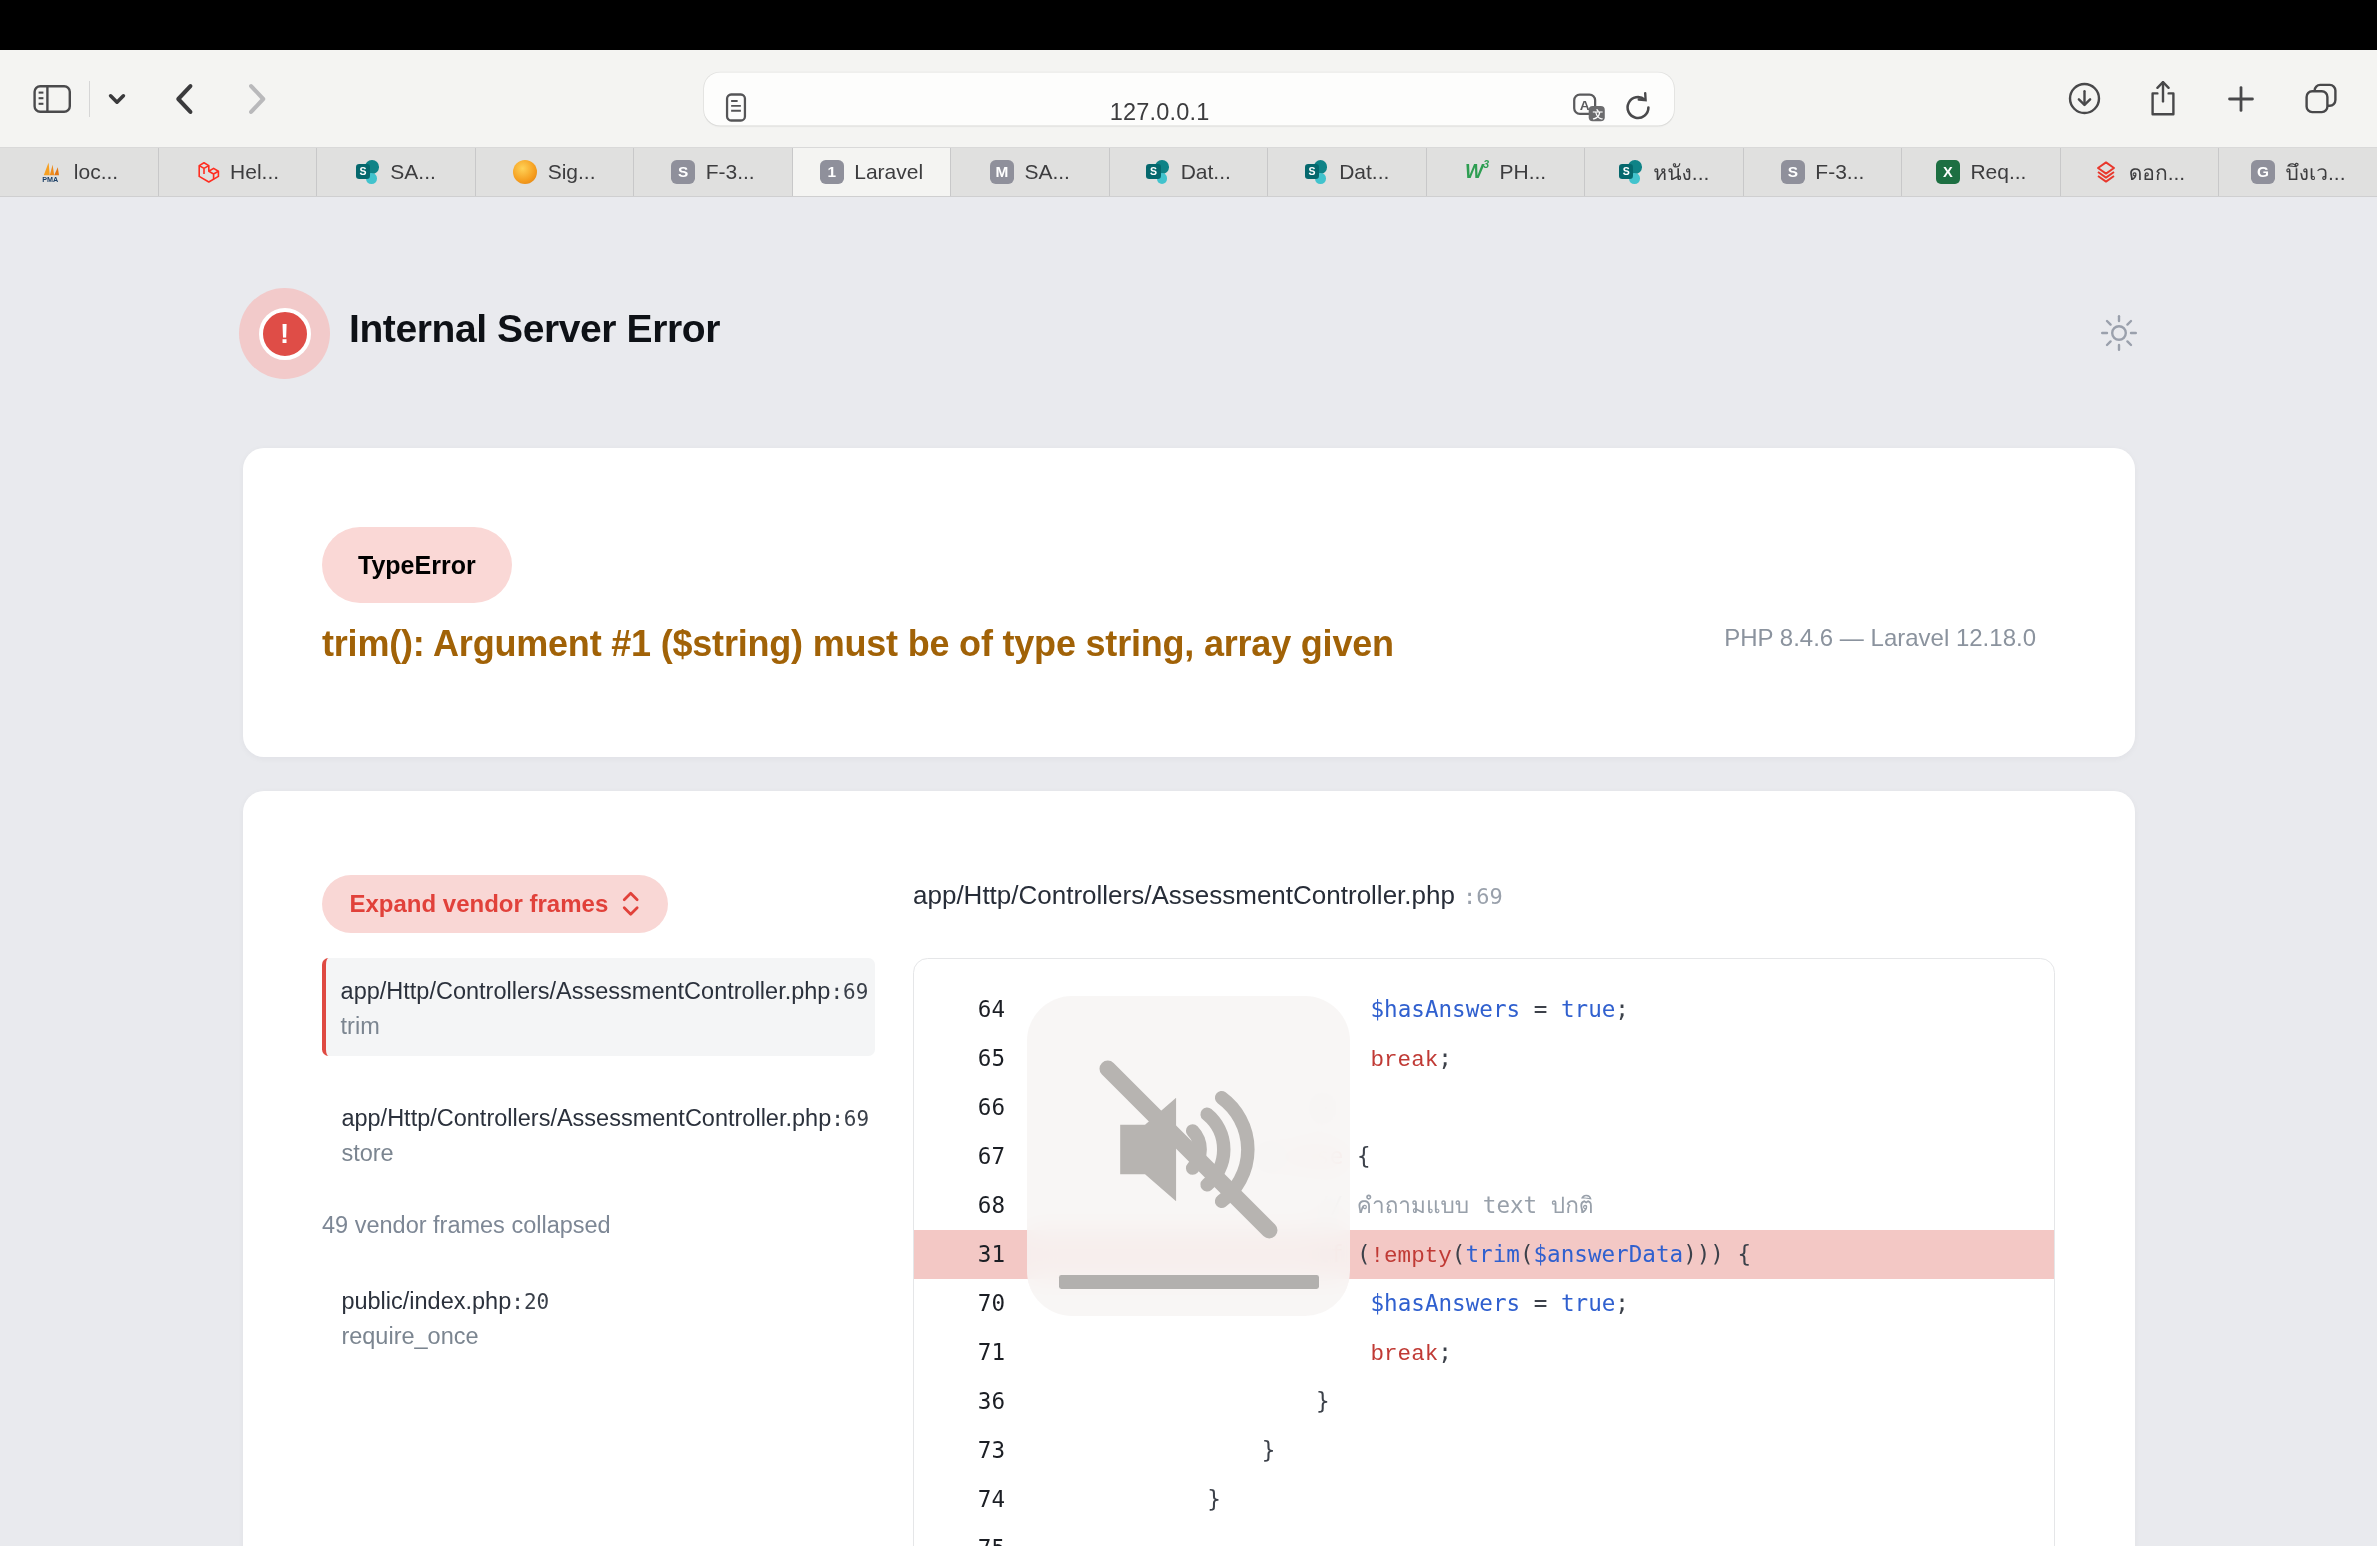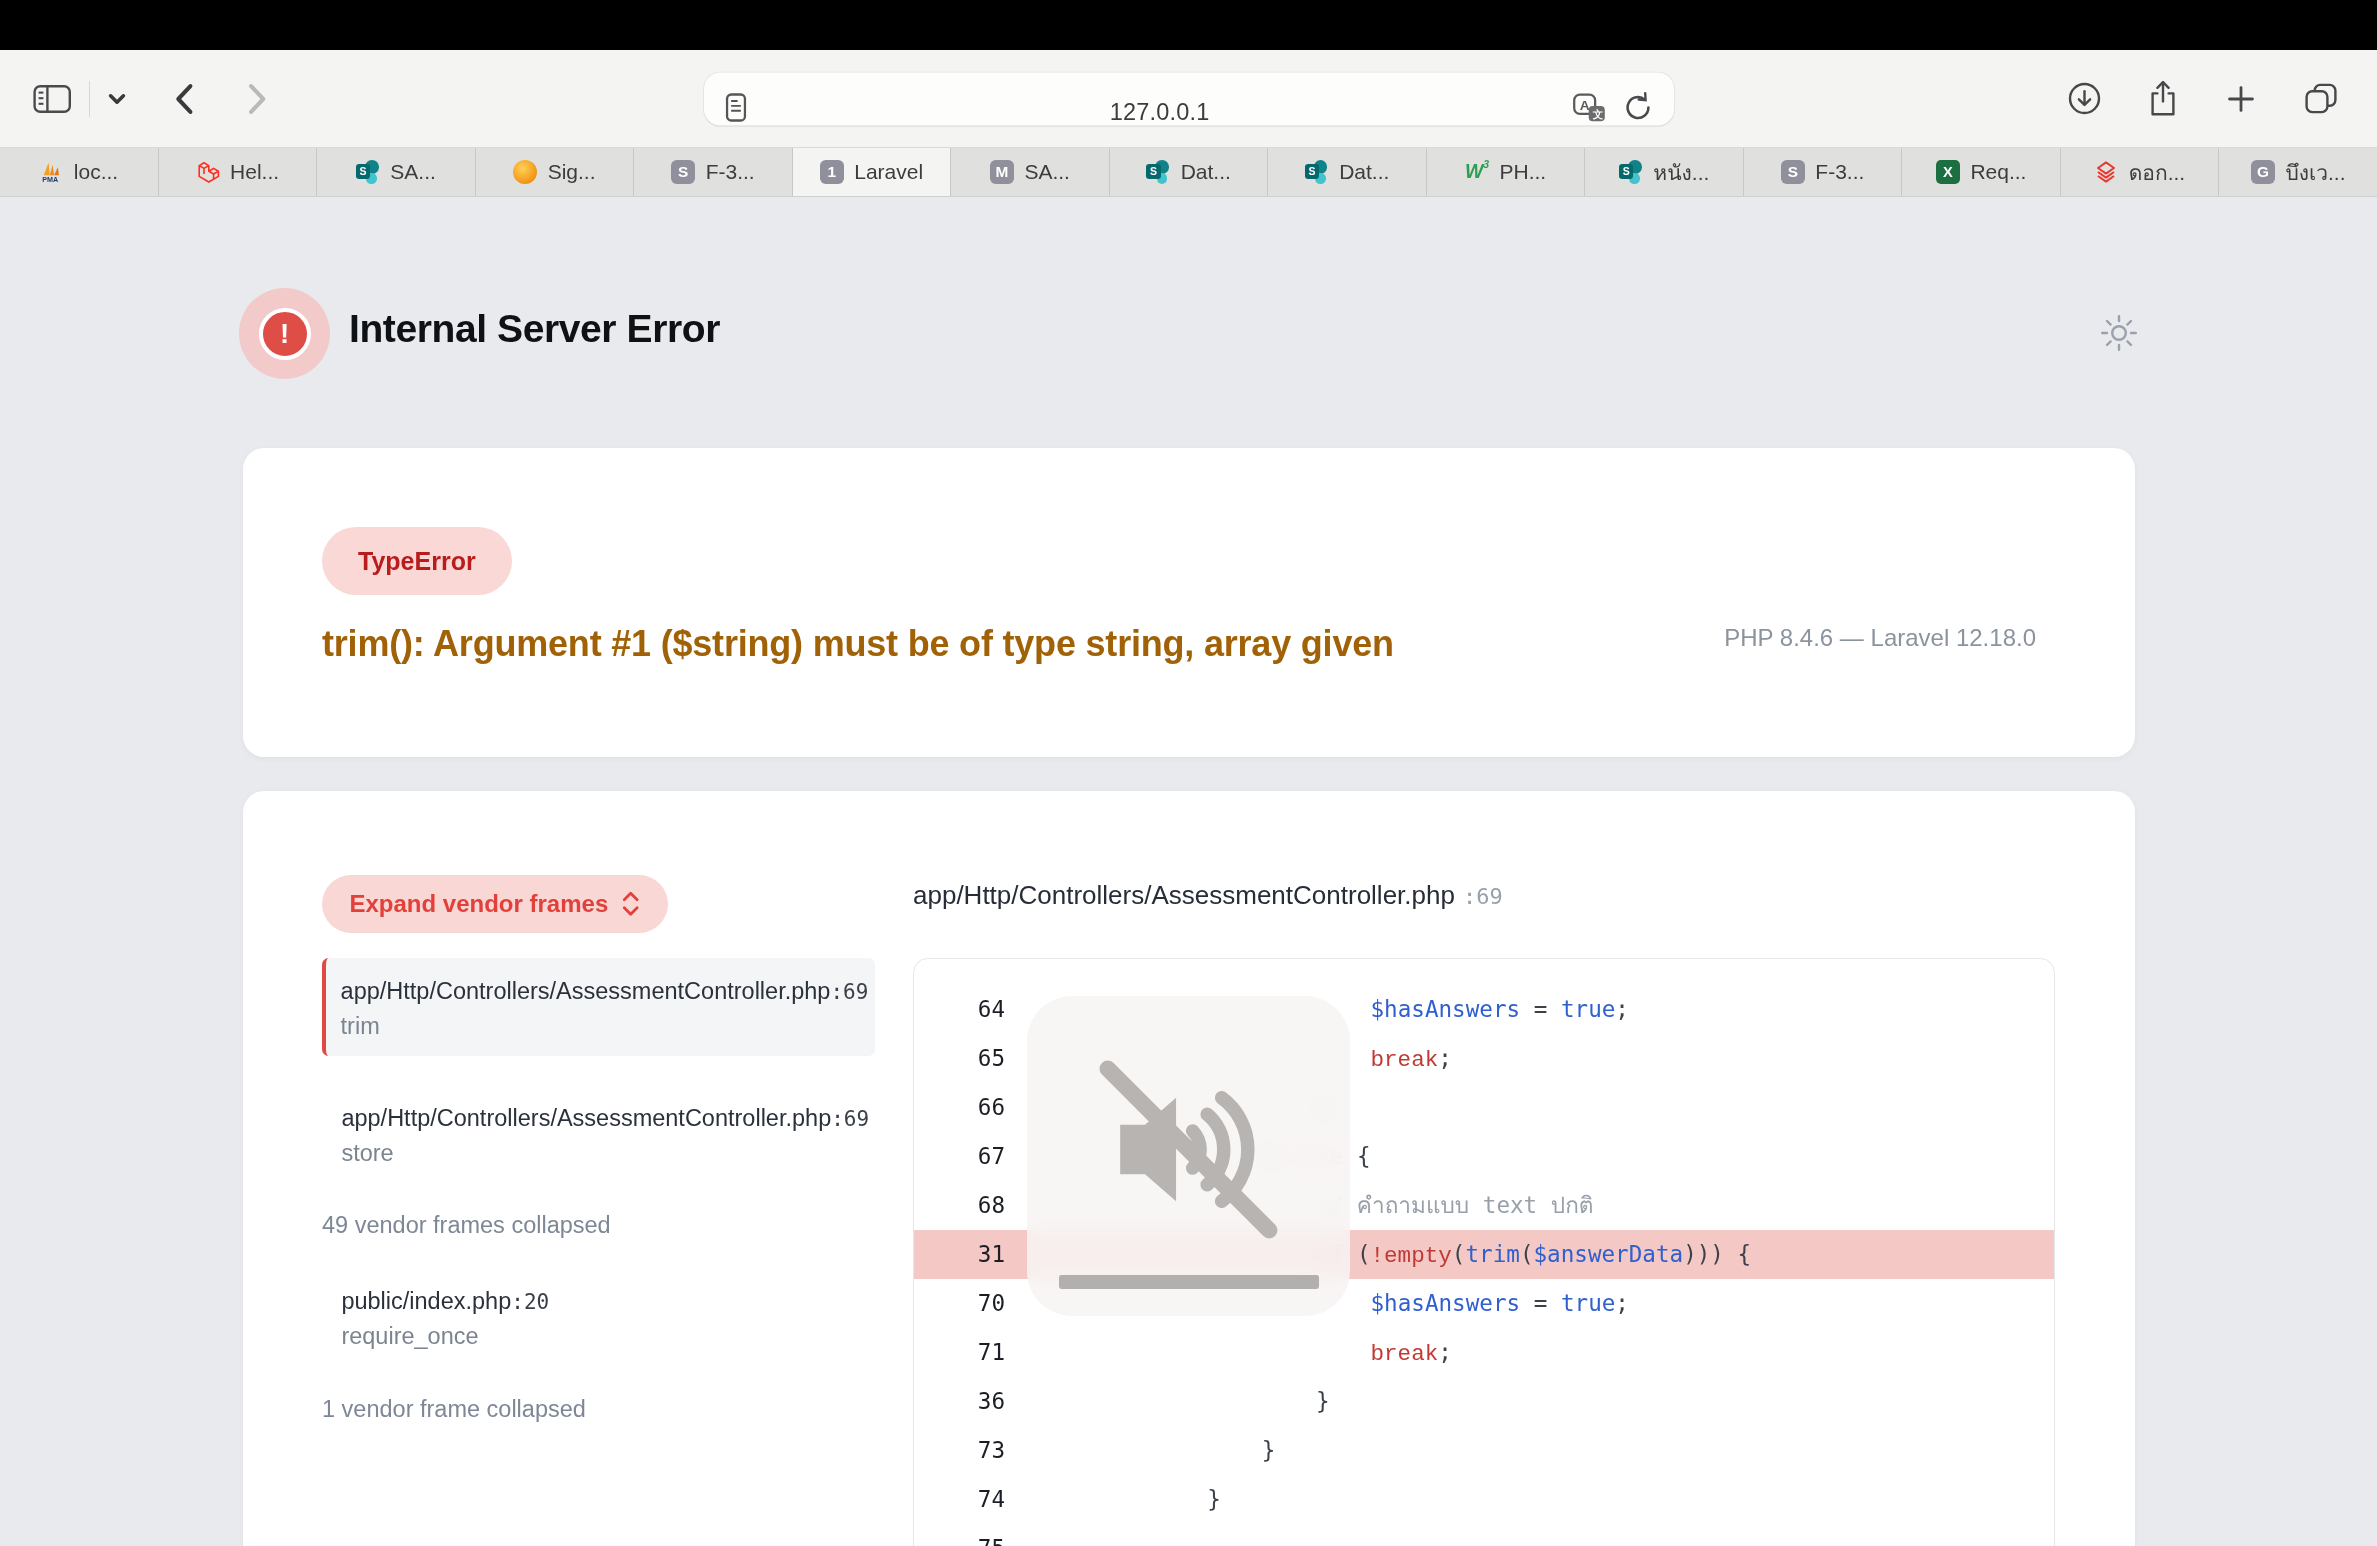--- a/index.html
+++ b/index.html
@@ -63,22 +63,22 @@
     box-sizing:content-box;display:flex;align-items:center;justify-content:center;
     color:#fff;font-weight:800;font-size:27.5px;line-height:1;
   }
   .pg-title{position:absolute;left:349px;top:110px;font-size:39px;font-weight:700;color:#0e1116;letter-spacing:-0.4px;}
   .sun{position:absolute;left:2099px;top:116px;}
   .card{position:absolute;left:243px;width:1892px;background:#fff;border-radius:21px;
     box-shadow:0 1.6px 6.5px rgba(20,25,40,0.04);}
   .card.err{top:251px;height:309px;}
   .card.trace{top:594px;height:776px;}
   .badge-type{
-    position:absolute;left:79px;top:79px;height:68px;padding:0 36px;border-radius:808px;
-    background:#fad8d6;color:#b91c1c;font-size:25px;font-weight:600;
+    position:absolute;left:79px;top:79px;height:76px;padding:0 36px;border-radius:808px;
+    background:#fad8d6;color:#000000;font-size:25px;font-weight:600;
     display:inline-flex;align-items:center;
   }
   .err-msg{position:absolute;left:79px;top:175px;font-size:36px;font-weight:700;color:#a16207;letter-spacing:-0.2px;}
   .badge-post{
     position:absolute;right:79px;top:97px;height:57px;padding:0 31px;border-radius:808px;
     background:#e3e5e9;color:#2f3845;font-size:24px;font-weight:500;
     display:inline-flex;align-items:center;
   }
   .env-line{position:absolute;right:99px;top:176px;font-size:24px;color:#8b939e;}
   
@@ -378,21 +378,20 @@
         </div>
         <div class="frame">
           <div class="path"><span>app/Http/Controllers/AssessmentController.php</span><span class="lineno">:69</span></div>
           <div class="method">store</div>
         </div>
         <div class="collapsed">49 vendor frames collapsed</div>
         <div class="frame">
           <div class="path"><span>public/index.php</span><span class="lineno">:20</span></div>
           <div class="method">require_once</div>
         </div>
-        <div class="collapsed">1 vendor frame collapsed</div>
       </div>
 
     <div class="file-header">
       <span>app/Http/Controllers/AssessmentController.php</span><span class="lineno">:69</span>
     </div>
 
     <div class="code-panel">
       <div class="code-lines" id="code-lines">
           <div class="crow"><span class="num">64</span><span class="code"><span>                        </span><span class="tk-v">$hasAnswers</span><span> = </span><span class="tk-v">true</span><span>;</span></span></div>
           <div class="crow"><span class="num">65</span><span class="code"><span>                        </span><span class="tk-r">break</span><span>;</span></span></div>

